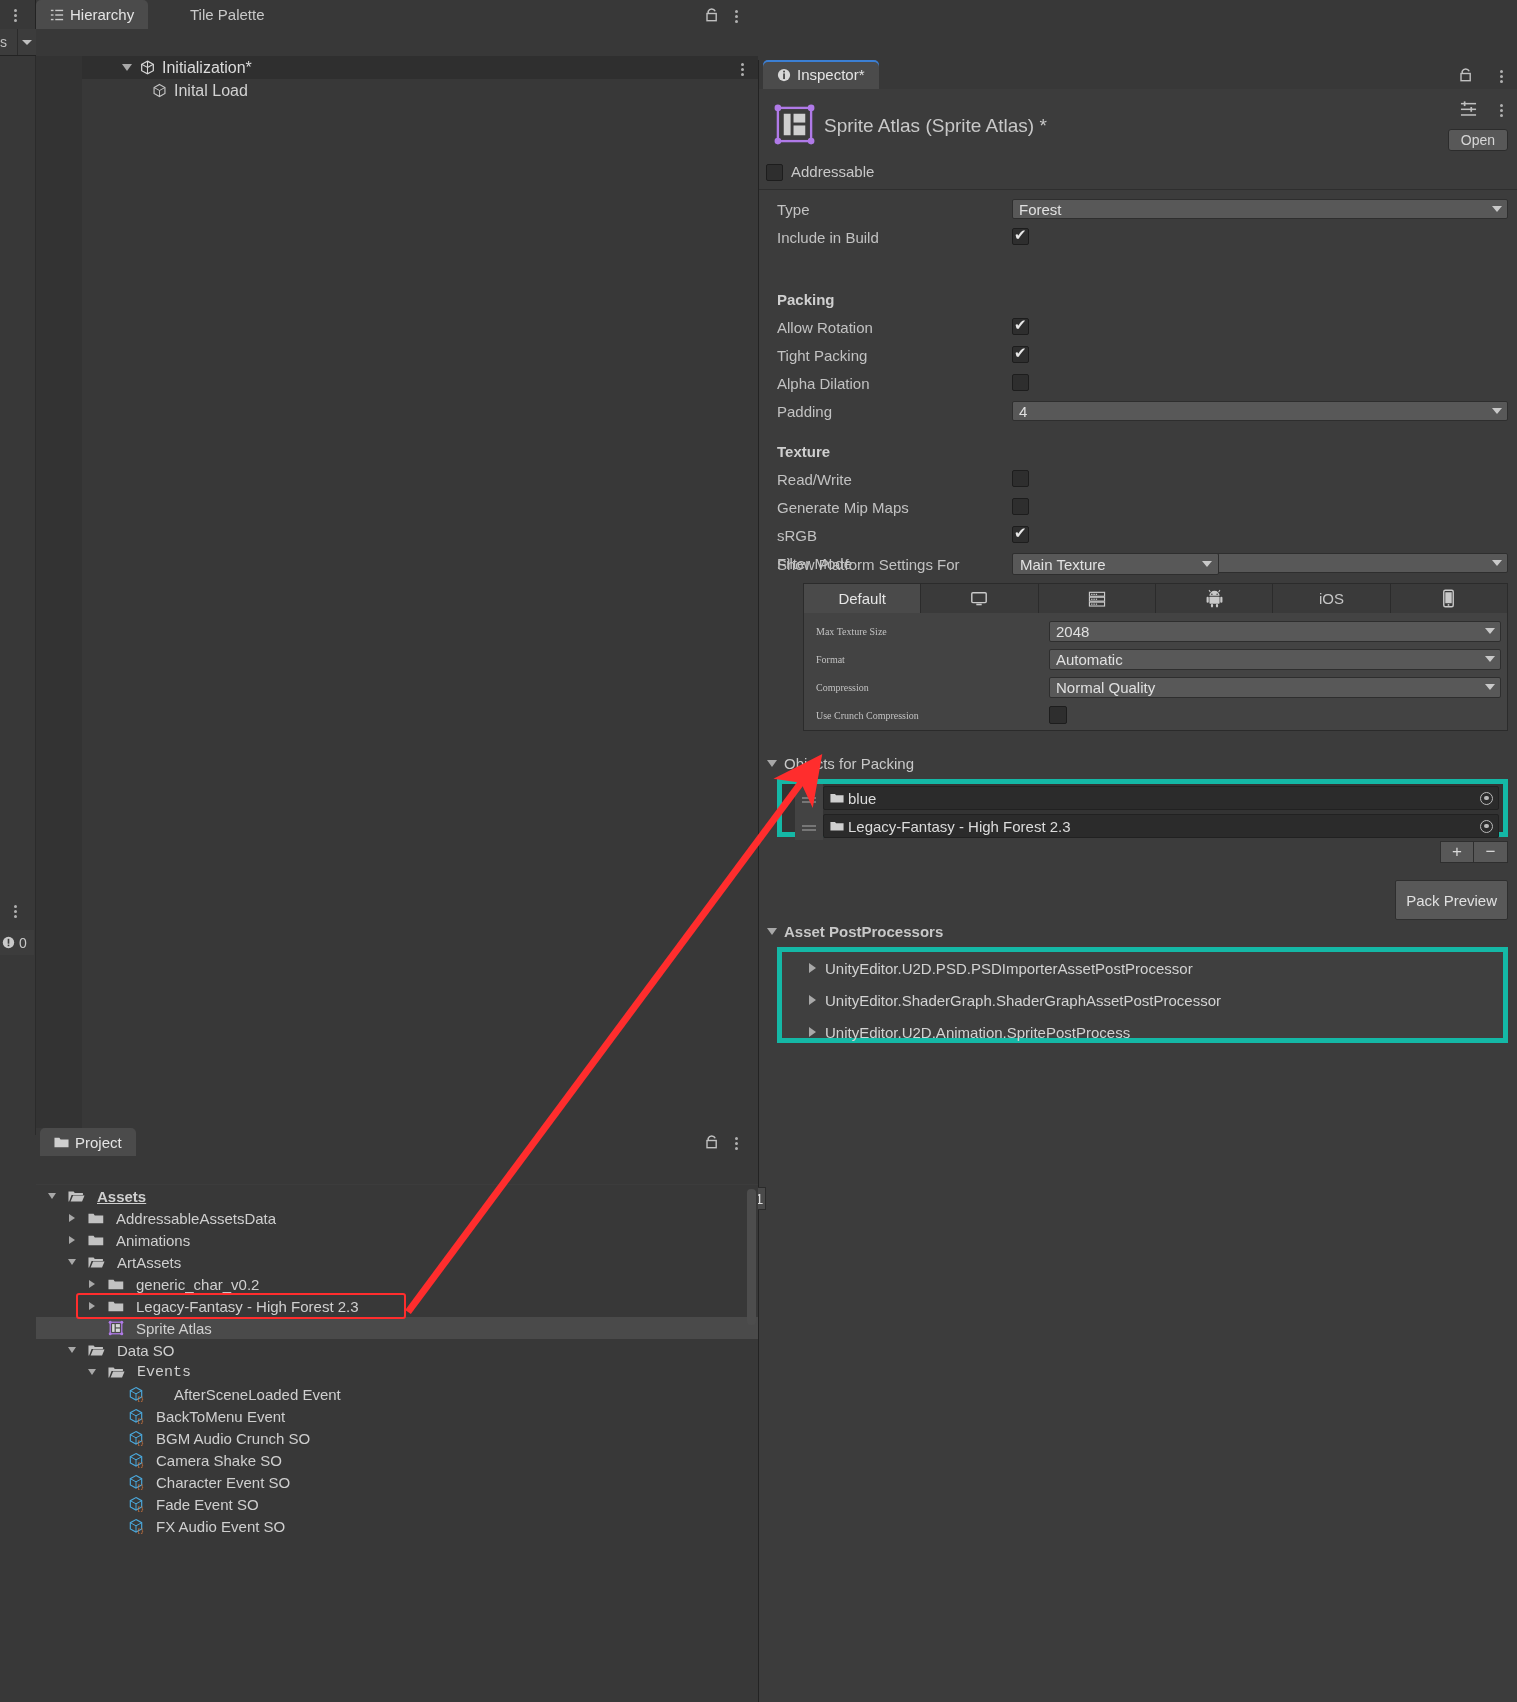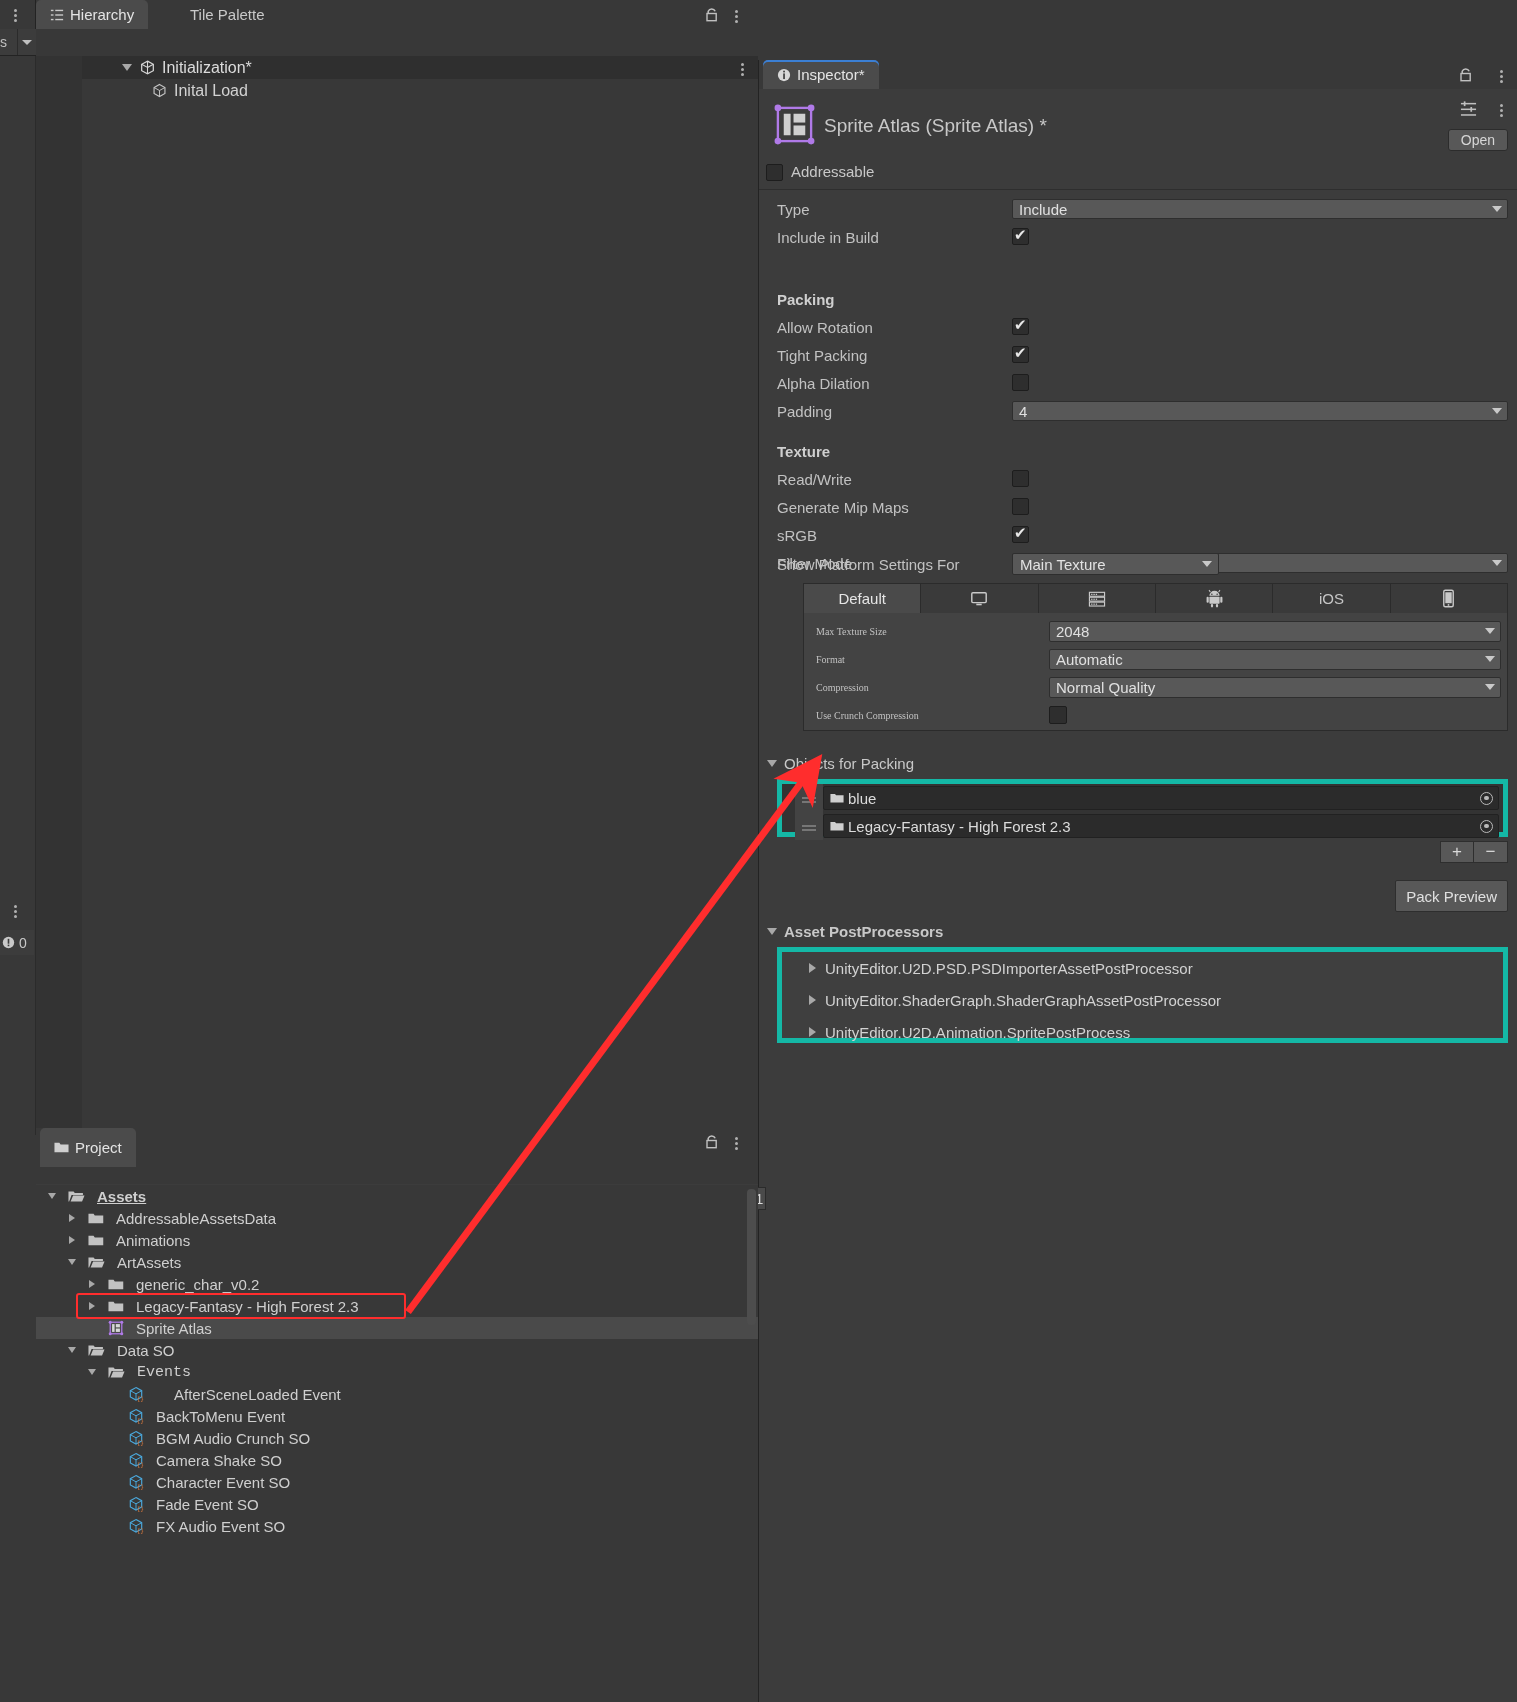--- a/index.html
+++ b/index.html
@@ -109,21 +109,21 @@
                 align-self:stretch; }
   .draghandle i { width:14px; height:2px; background:#767676; display:block; box-shadow:0 4px 0 #767676; }
   .objfield { flex:1; background:#2b2b2b; border:1px solid #212121; border-radius:2px;
               height:24px; display:flex; align-items:center; padding:0 6px; gap:4px;
               font-size:15px; color:#dcdcdc; position:relative; margin-right:4px;}
   .objdot { position:absolute; right:5px; width:13px;height:13px;border:1.5px solid #b9b9b9;border-radius:50%;}
   .objdot::after{content:"";position:absolute;left:3.2px;top:3.2px;width:4.5px;height:4.5px;background:#b9b9b9;border-radius:50%;}
 
   .pmbtn { background:#585858; border:1px solid #2e2e2e; width:34px; height:22px;
            display:flex;align-items:center;justify-content:center;color:#dadada;font-size:17px;}
-  .packbtn { background:#585858; border:1px solid #2e2e2e; border-radius:2px; height:32px;
+  .packbtn { background:#585858; border:1px solid #2e2e2e; border-radius:2px; height:40px;
              padding:0 10px; display:inline-flex; align-items:center; font-size:15px; color:#e0e0e0;}
 
   .pprow { display:flex; align-items:center; gap:9px; height:32px; padding-left:14px; font-size:15px; color:#d2d2d2;}
 
   
   .proj { left:36px; top:1128px; width:722px; height:574px; background:#383838; }
   .proj-tabrow { height:28px; position:relative; background:#383838; }
   .proj-toolbar { height:29px; background:#3c3c3c; border-bottom:1px solid #232323; position:relative; }
   .proj-body { position:absolute; left:0; right:0; top:57px; bottom:0; background:#383838; overflow:hidden;}
   .titem { height:22px; display:flex; align-items:center; gap:6px; font-size:15px; color:#cfcfcf; position:relative;}
@@ -293,21 +293,21 @@
       <div class="abs" style="left:0;top:69px;right:0;height:30px;">
         <div class="abs" style="left:7px;top:6px;width:17px;height:17px;background:#2e2e2e;border:1px solid #1d1d1d;border-radius:2px;"></div>
         <span class="abs" style="left:32px;top:5px;font-size:15px;color:#c8c8c8;">Addressable</span>
       </div>
       <div class="abs" style="left:0;top:100px;right:0;height:1px;background:#2e2e2e;"></div>
 
       <div class="abs" style="left:0;top:106px;right:0;">
         <div class="prow">
           <span class="plabel">Type</span>
           <div class="pfield">
-            <span>Include</span>
+            <span>Forest</span>
             <span class="dd"></span>
           </div>
         </div>
         <div class="prow">
           <span class="plabel">Include in Build</span>
           <div class="cbox on" style="top:5px;"></div>
         </div>
       </div>
 
       <div class="abs" style="left:0;top:196px;right:0;">
@@ -512,21 +512,21 @@
           </div>
         </div>
       </div>
 
       <span class="watermark">CSDN @jiangdaxia886</span>
     </div>
   </div>
 
   <div class="abs proj">
     <div class="proj-tabrow">
-      <div class="abs tab active" style="left:4px;top:0;height:39px;">
+      <div class="abs tab active" style="left:4px;top:0;height:28px;">
         <svg width="15" height="13" viewBox="0 0 16 13">
             <path d="M0.5 1.5 h5.2 l1.3 1.7 h8.5 v8.3 h-15 z" fill="#cfcfcf"></path>
           </svg>
         <span>Project</span>
       </div>
       <svg class="abs" style="left:668px;top:5px;" width="16" height="17" viewBox="0 0 16 17">
         <path d="M4.2 7.5 V5.2 A3.8 3.8 0 0 1 11.2 5.2" stroke="#c0c0c0" stroke-width="1.5" fill="none"></path>
         <rect x="3" y="7.5" width="9.2" height="7.2" fill="none" stroke="#c0c0c0" stroke-width="1.4"></rect>
       </svg>
       <div class="kebab abs" style="left:699px;top:9px;">

